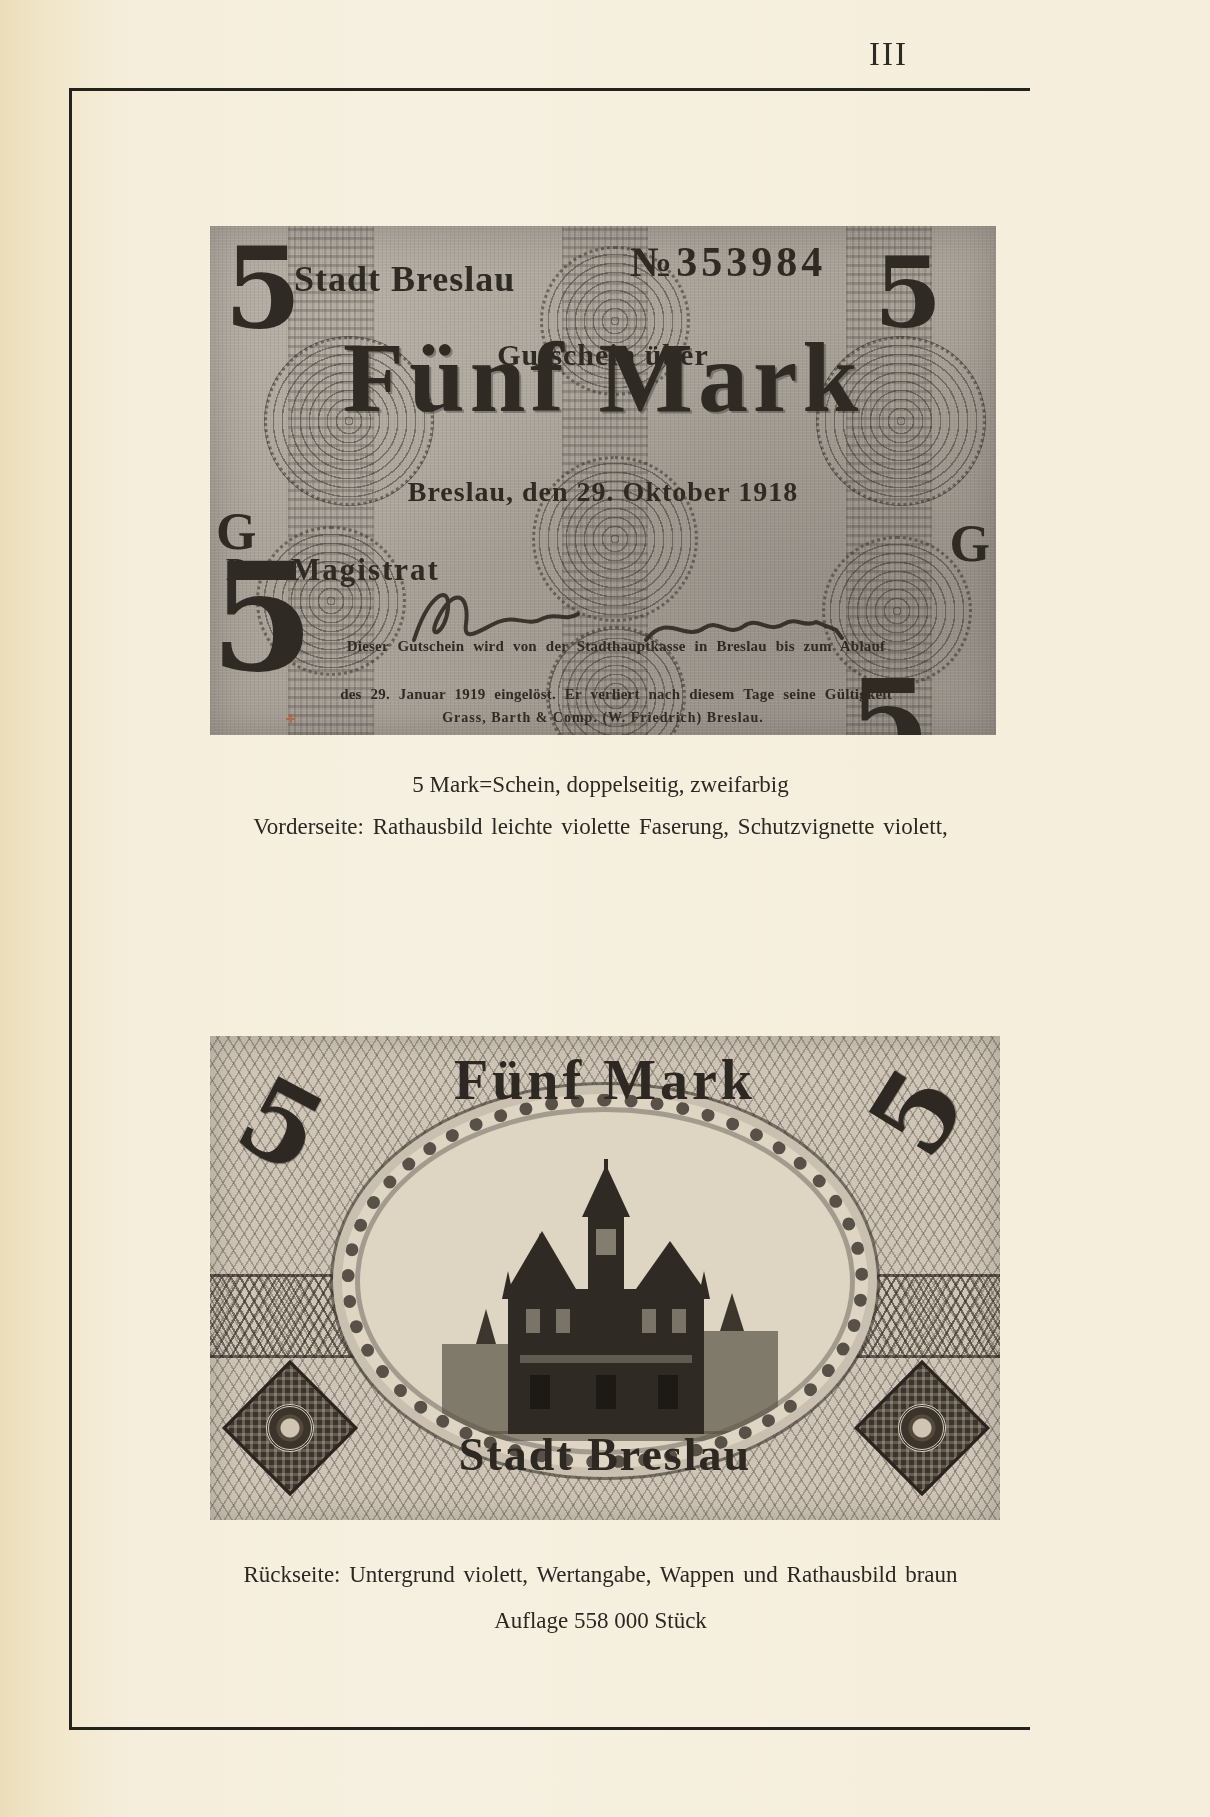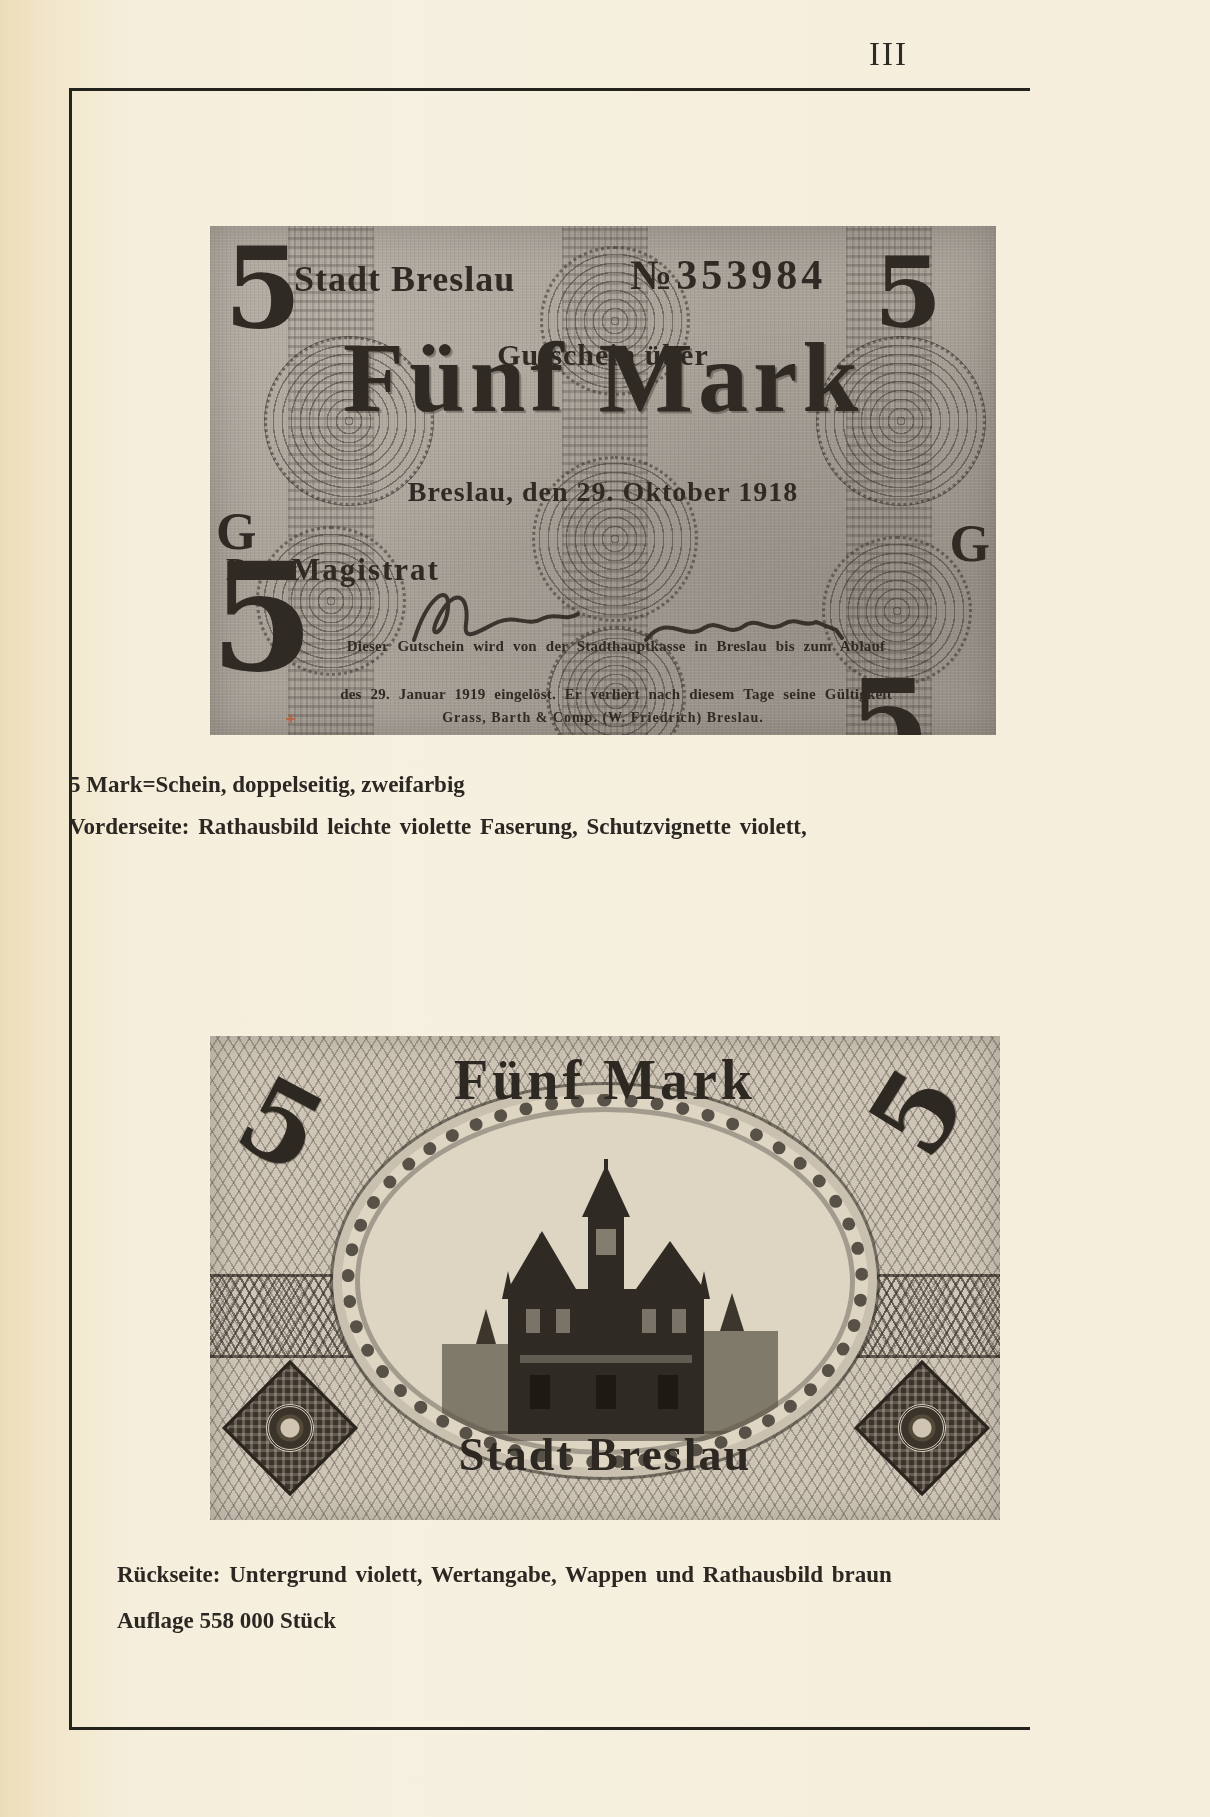--- a/index.html
+++ b/index.html
@@ -43,21 +43,21 @@
   }
   .rosette{
     position:absolute;border-radius:50%;
     background:repeating-radial-gradient(circle, rgba(55,50,44,0) 0 3px, rgba(55,50,44,.48) 3px 4.5px, rgba(55,50,44,0) 4.5px 9px);
     outline:3px dotted rgba(55,50,44,.55);outline-offset:-3px;
   }
   .bn1 .txt{position:absolute;font-weight:bold;color:#2f2a24;}
   .bn1 .num{font-family:"DejaVu Serif",serif;}
   .t5-tl{left:14px;top:6px;font-size:112px;line-height:1;}
   .t-issuer{left:84px;top:32px;font-size:36px;letter-spacing:1px;}
-  .t-serial{left:420px;top:25px;font-size:42px;letter-spacing:4px;text-align:right;}
+  .t-serial{left:420px;top:12px;font-size:42px;letter-spacing:4px;text-align:right;}
   .t5-tr{left:664px;top:18px;font-size:98px;line-height:1;}
   .t-gut{left:0;top:112px;width:100%;text-align:center;font-size:30px;letter-spacing:1px;}
   .t-fuenf{left:0;top:92px;width:100%;text-align:center;font-size:100px;line-height:1.2;letter-spacing:5px;text-shadow:2px 2px 0 rgba(40,36,30,.35);}
   .t-date{left:0;top:250px;width:100%;text-align:center;font-size:28px;letter-spacing:1px;}
   .t-G-l{left:6px;top:276px;font-size:52px;font-family:"Liberation Serif",serif;}
   .t-G-r{right:6px;top:288px;font-size:52px;}
   .t-mag{left:16px;top:326px;width:100%;text-align:left;font-size:31px;letter-spacing:2px;}
   .sig{position:absolute;opacity:.88;}
   .sig1{left:196px;top:352px;}
   .sig2{left:430px;top:372px;}
@@ -66,24 +66,24 @@
   .t-fine{left:36px;width:740px;text-align:center;font-size:15px;word-spacing:5px;letter-spacing:.2px;}
   .t-fine1{top:412px;}
   .t-fine2{top:440px;margin-top:20px;}
   .t-imprint{left:0;top:484px;width:100%;text-align:center;font-size:14px;font-weight:normal;color:#46423b;letter-spacing:1px;}
   .speck{position:absolute;left:76px;top:488px;width:9px;height:9px;opacity:.75;
     background:
       linear-gradient(#c4582e,#c4582e) center/9px 2px no-repeat,
       linear-gradient(#c4582e,#c4582e) center/2px 9px no-repeat;}
 
   
-  .caption{position:absolute;left:69px;width:1063px;text-align:left;color:#2b2722;font-weight:bold;}
+  .caption{position:absolute;left:69px;width:1063px;text-align:center;color:#2b2722;font-weight:normal;}
   .caption div{white-space:nowrap;}
   .cap1{top:764px;font-size:23px;line-height:42px;}
-  .cap2{top:1552px;font-size:23px;line-height:46px;margin-left:48px;}
+  .cap2{top:1552px;font-size:23px;line-height:46px;}
   .cap-wide{word-spacing:3px;}
 
   
   .bn2{
     position:absolute;left:210px;top:1036px;width:790px;height:484px;
     background:#cec5b6;overflow:hidden;color:#2e2923;
     box-shadow:inset 0 0 30px rgba(60,54,46,.25);
   }
   .bn2 .hatch{
     position:absolute;inset:0;

